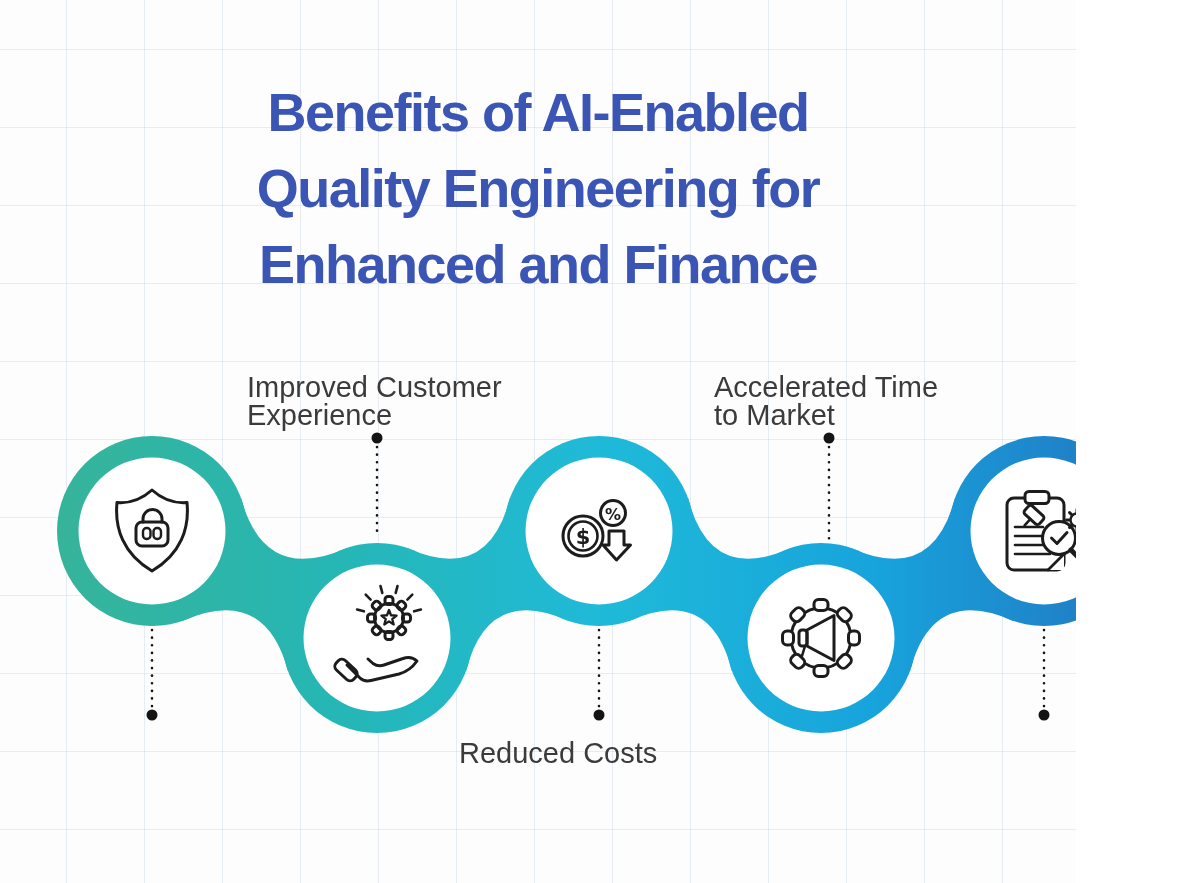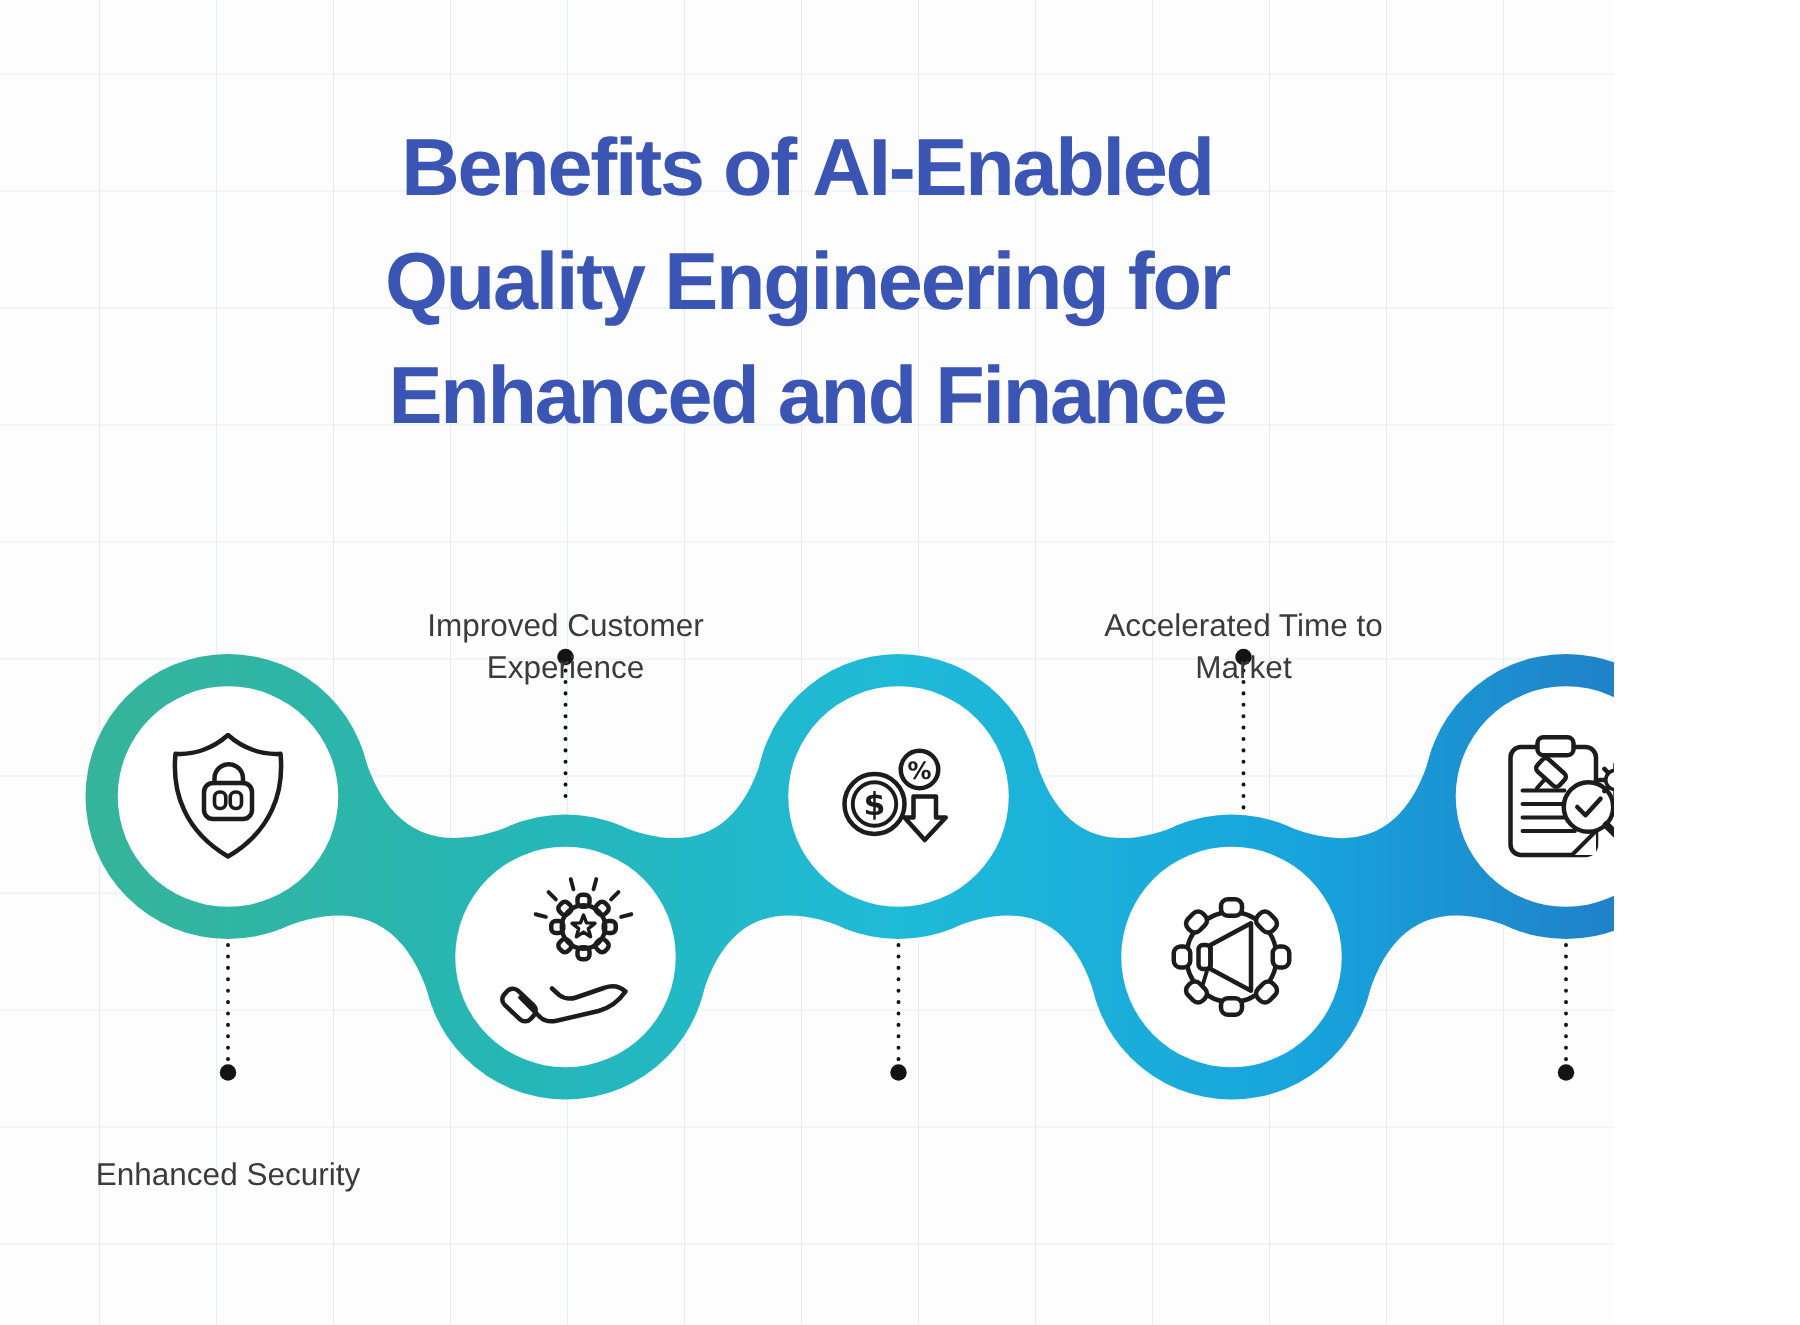--- a/index.html
+++ b/index.html
@@ -21,26 +21,25 @@
     font-family:"Liberation Sans", sans-serif;
     font-weight:bold;
     font-size:54px;
     line-height:76px;
     letter-spacing:-1.5px;
     color:#3a55b4;
   }
   .chain-svg{position:absolute;left:0;top:0;}
   .benefit-label{
     position:absolute;
-    font-size:21px;
+    font-size:29px;
     font-weight:500;
     color:#3b3b3b;
     line-height:28px;
-    text-align:center;
-    margin-top:31px;
+    text-align:left;
   }
   .lbl-1{left:12px;  top:739px; width:280px;}
   .lbl-2{left:247px; top:373px; width:260px;}
   .lbl-3{left:459px; top:739px; width:280px;}
   .lbl-4{left:714px; top:373px; width:230px;}
   .lbl-5{left:900px; top:739px; width:280px;}
   .icon-stroke{stroke:#1c1c1c;stroke-width:3;fill:none;stroke-linecap:round;stroke-linejoin:round;}
   .icon-text{font-family:"DejaVu Sans", sans-serif;font-weight:bold;fill:#1c1c1c;text-anchor:middle;}
   .dotline{stroke:#141414;stroke-width:2.6;stroke-dasharray:0.1 7.5;stroke-linecap:round;fill:none;}
   .dot{fill:#141414;}
@@ -175,17 +174,17 @@
       <circle cx="15" cy="7" r="16.5" fill="#fff"></circle>
       <path d="M7.5,7 L13,12.5 L23,1.5"></path>
       <path d="M27,19 L36,28" stroke-width="5"></path>
       <g transform="translate(33,-11)" stroke-width="2.4">
         <circle r="6.5" fill="#fff"></circle>
         <path d="M7.5,0 L10.5,0 M5.3,5.3 L7.4,7.4 M0,7.5 L0,10.5 M-5.3,5.3 L-7.4,7.4 M-7.5,0 L-10.5,0 M-5.3,-5.3 L-7.4,-7.4 M0,-7.5 L0,-10.5 M5.3,-5.3 L7.4,-7.4" stroke-width="3"></path>
       </g>
     </g>
   </svg>
 
-  <div class="benefit-label lbl-1">Enhanced Security</div>
   <div class="benefit-label lbl-2">Improved Customer Experience</div>
+  <div class="benefit-label lbl-3">Reduced Costs</div>
   <div class="benefit-label lbl-4">Accelerated Time to Market</div>
 
 </div>
 
 </body></html>

